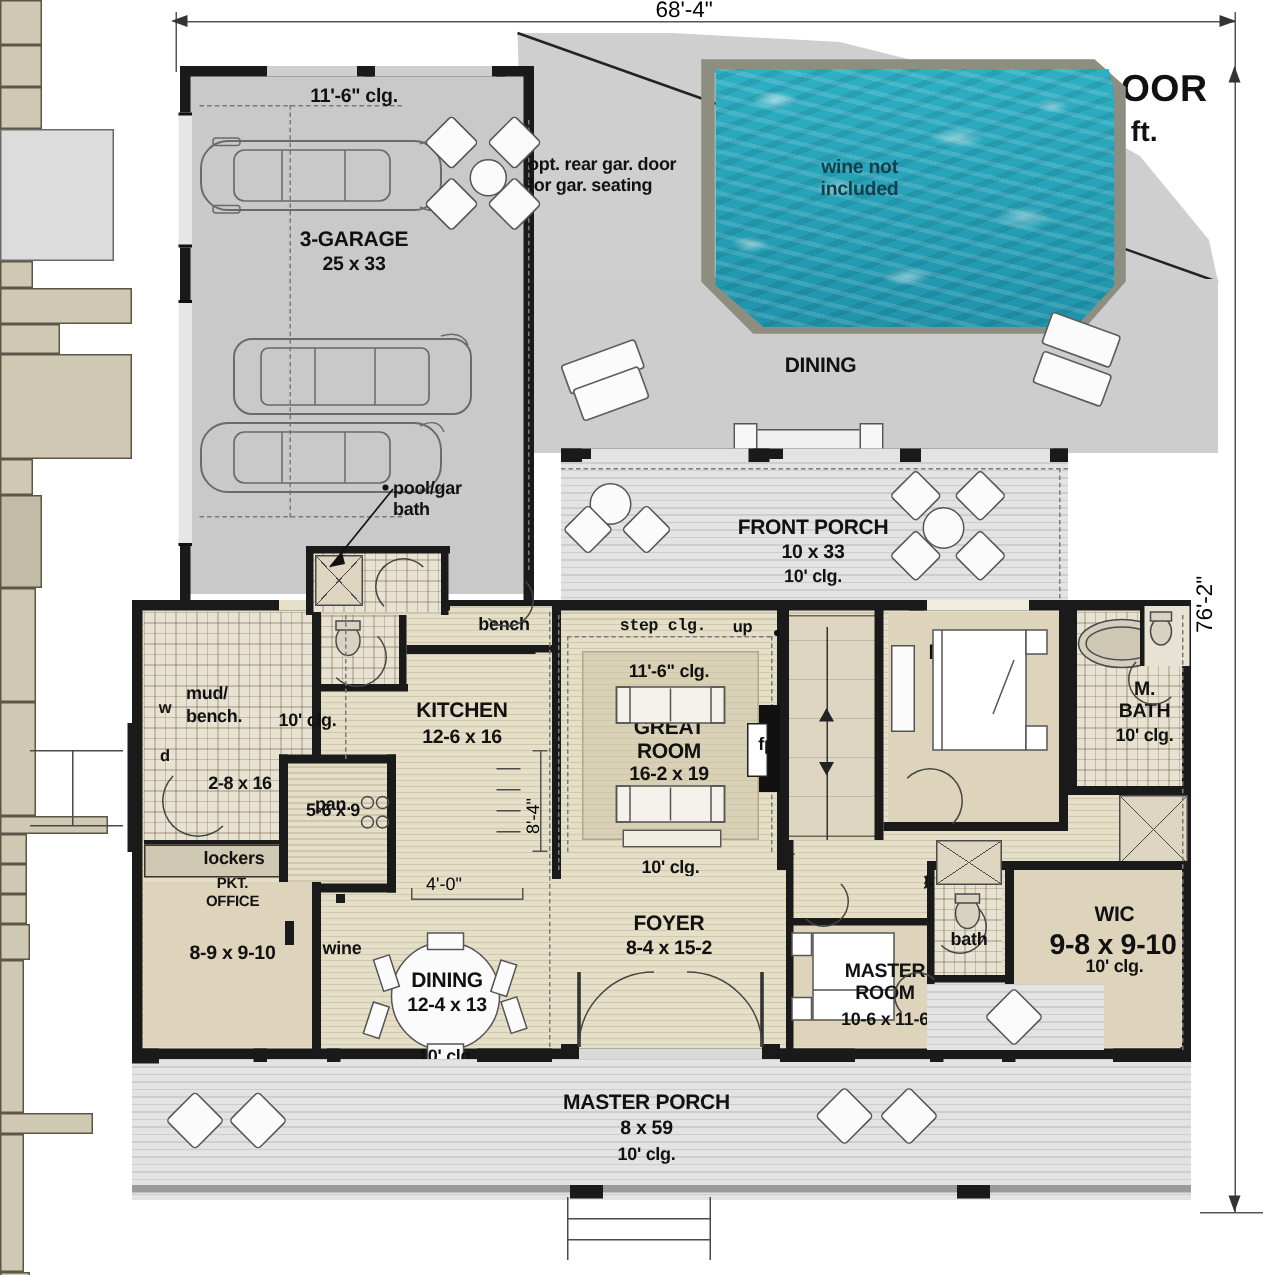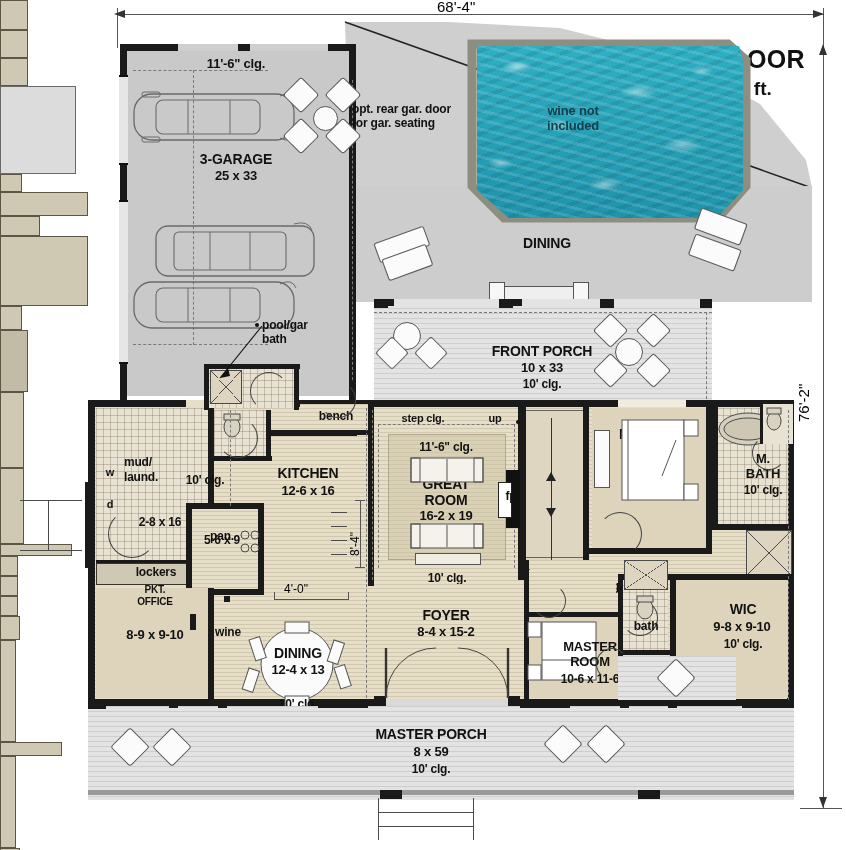--- a/index.html
+++ b/index.html
@@ -246,21 +246,21 @@
   <div class="f-tile abs" style="left:96px;top:408px;width:116px;height:152px;"></div>
   <div class="wall" style="left:208px;top:408px;width:6px;height:155px;"></div>
   <div class="wall" style="left:96px;top:560px;width:118px;height:6px;"></div>
   <div class="f-cab" style="left:97px;top:420px;width:26px;height:28px;"></div>
   <div class="f-cab" style="left:97px;top:455px;width:26px;height:26px;"></div>
   <div class="f-cab" style="left:97px;top:487px;width:26px;height:26px;"></div>
   <div class="lbl rmtiny" style="left:98px;top:466px;width:24px;">w</div>
   <div class="lbl rmtiny" style="left:98px;top:498px;width:24px;">d</div>
   <div class="door-arc" style="left:108px;top:510px;width:46px;height:46px;border-color:transparent;border-left-color:#444;border-bottom-color:#444;"></div>
   <div class="lbl rmsmall" style="left:124px;top:455px;width:78px;text-align:left;line-height:1.22;">mud/
-laund.</div>
+bench.</div>
   <div class="lbl rmsmall" style="left:112px;top:516px;width:96px;">2-8 x 16</div>
 
   <div class="abs" style="left:96px;top:563px;width:120px;height:20px;background:#cfc8b2;border:1px solid #3a342a;"></div>
   <div class="lbl rmsmall" style="left:96px;top:566px;width:120px;">lockers</div>
 
   <div class="f-stoop" style="left:14px;top:482px;width:74px;height:86px;"></div>
   <div class="thin" style="left:20px;top:500px;width:62px;height:1px;"></div>
   <div class="thin" style="left:20px;top:550px;width:62px;height:1px;"></div>
   <div class="thin" style="left:48px;top:500px;width:1px;height:50px;"></div>
   <div class="abs" style="left:85px;top:482px;width:7px;height:86px;background:#1a1a1a;"></div>
@@ -339,21 +339,21 @@
   <div class="door-arc" style="left:320px;top:382px;width:34px;height:34px;border-color:transparent;border-right-color:#444;border-bottom-color:#444;"></div>
 
   <div class="f-wood abs" style="left:372px;top:408px;width:150px;height:170px;"></div>
   <div class="wall" style="left:368px;top:404px;width:6px;height:176px;"></div>
   <div class="wall" style="left:518px;top:404px;width:6px;height:176px;"></div>
   <div class="dash-h" style="left:378px;top:424px;width:136px;"></div>
   <div class="dash-v" style="left:378px;top:424px;height:144px;"></div>
   <div class="dash-v" style="left:514px;top:424px;height:144px;"></div>
   <div class="abs" style="left:388px;top:434px;width:116px;height:124px;background:rgba(205,196,168,.55);border:1px solid #b0a88e;"></div>
 
-  <div class="lbl rmtiny" style="left:388px;top:412px;width:70px;">step clg.</div>
+  <div class="lbl rmtiny" style="left:407px;top:412px;width:70px;font-family:Liberation Mono, monospace;">step clg.</div>
   <div class="lbl rmtiny" style="left:478px;top:412px;width:34px;">up</div>
   <div class="dot" style="left:516px;top:420px;"></div>
   <div class="lbl rmsmall" style="left:390px;top:441px;width:112px;">11'-6" clg.</div>
   <div class="lbl" style="left:390px;top:476px;width:112px;font-size:14px;line-height:1.15;">GREAT
 ROOM</div>
   <div class="lbl" style="left:390px;top:509px;width:112px;font-size:13px;">16-2 x 19</div>
 
   <svg class="abs" style="left:410px;top:457px;" width="74" height="26">
     <rect x="1" y="1" width="72" height="24" fill="#f4f2ea" stroke="#555"></rect>
     <line x1="37" y1="2" x2="37" y2="24" stroke="#555"></line>
@@ -443,21 +443,21 @@
   <div class="f-cab" style="left:768px;top:468px;width:18px;height:22px;"></div>
   <div class="hatch-x" style="left:746px;top:530px;width:44px;height:44px;"></div>
 
   <div class="f-carpet abs" style="left:674px;top:578px;width:114px;height:120px;"></div>
   <div class="wall" style="left:670px;top:574px;width:122px;height:6px;"></div>
   <div class="wall" style="left:670px;top:574px;width:6px;height:128px;"></div>
   <div class="f-cab" style="left:678px;top:582px;width:14px;height:100px;"></div>
   <div class="f-cab" style="left:694px;top:582px;width:60px;height:12px;"></div>
   <div class="f-cab" style="left:772px;top:582px;width:14px;height:90px;"></div>
   <div class="lbl" style="left:700px;top:602px;width:86px;font-size:14px;">WIC</div>
-  <div class="lbl" style="left:694px;top:620px;width:96px;font-size:13px;">9-8 x 9-10</div>
+  <div class="lbl" style="left:694px;top:620px;width:96px;font-size:19px;">9-8 x 9-10</div>
   <div class="lbl clg" style="left:700px;top:638px;width:86px;">10' clg.</div>
 
   <div class="f-tile abs" style="left:622px;top:578px;width:46px;height:76px;"></div>
   <div class="wall" style="left:618px;top:574px;width:54px;height:6px;"></div>
   <div class="wall" style="left:618px;top:574px;width:5px;height:82px;"></div>
   <div class="wall" style="left:618px;top:650px;width:54px;height:5px;"></div>
   <div class="hatch-x" style="left:624px;top:560px;width:42px;height:28px;"></div>
   <svg class="abs" style="left:634px;top:596px;" width="22" height="24">
     <ellipse cx="11" cy="13" rx="8" ry="10" fill="#d8d2c0" stroke="#4a4a4a"></ellipse>
     <rect x="3" y="0" width="16" height="6" fill="#d8d2c0" stroke="#4a4a4a"></rect>

